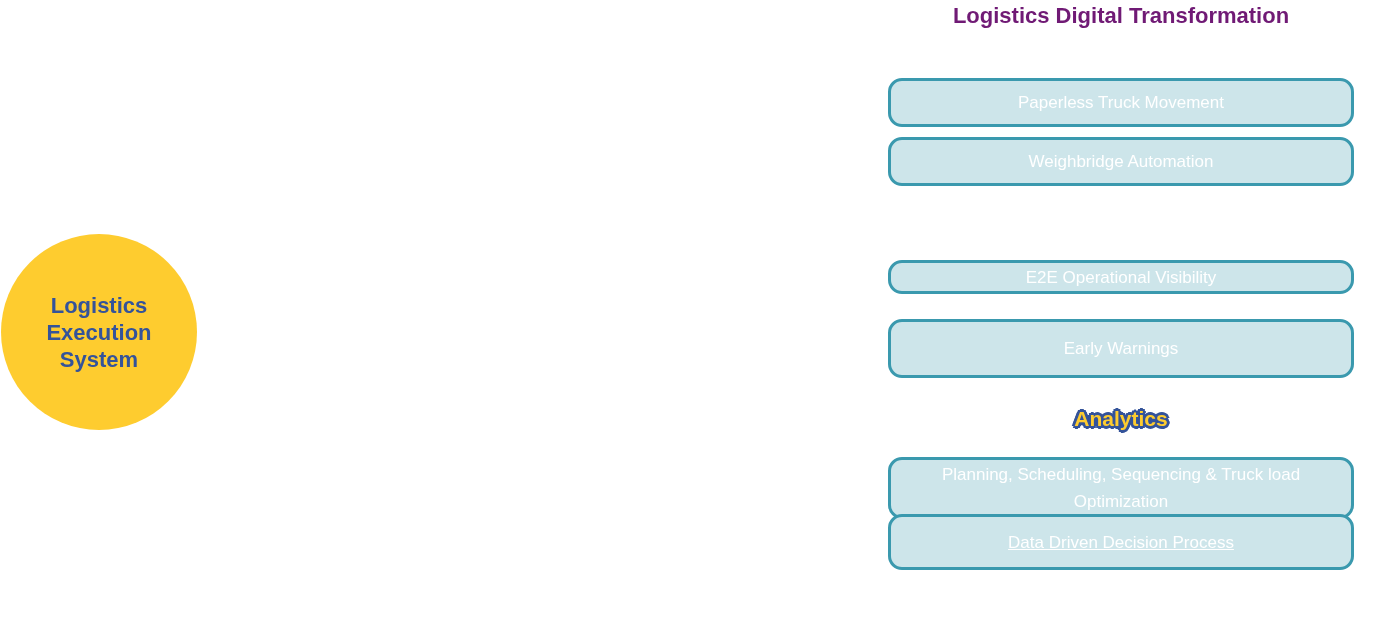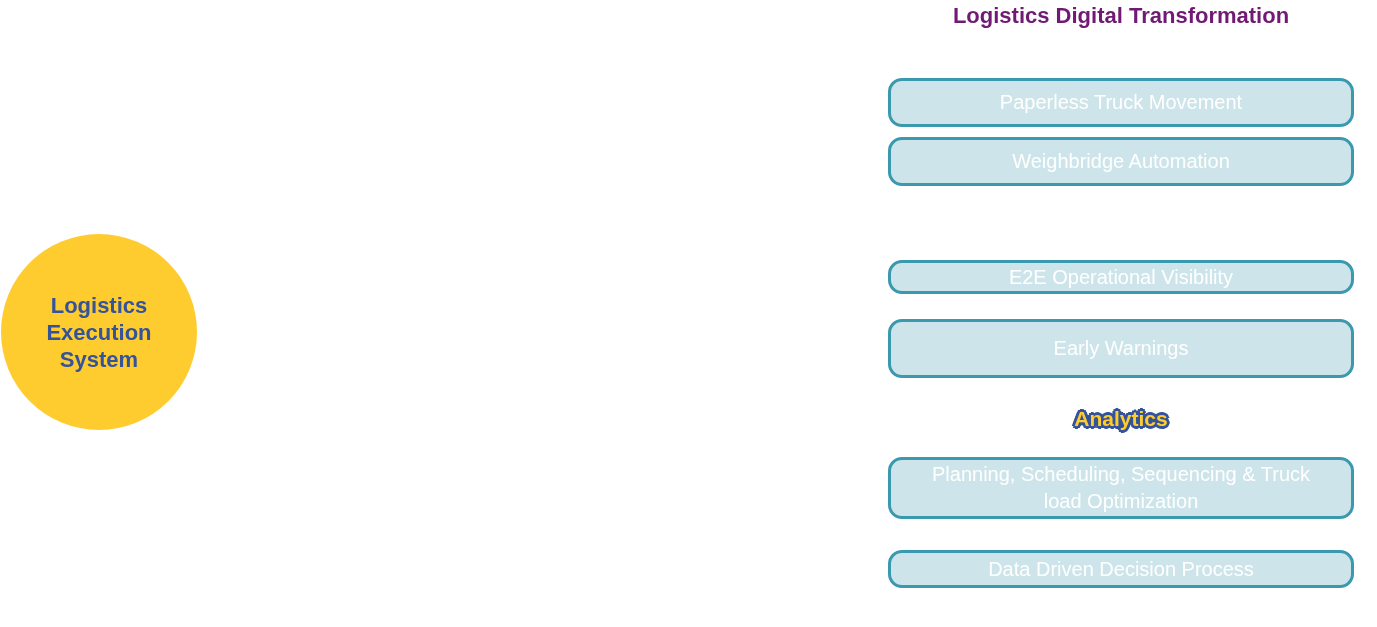--- a/index.html
+++ b/index.html
@@ -60,34 +60,34 @@
     .box {
       position: absolute;
       left: 888px;
       width: 460px;
       box-sizing: border-box;
       width: 466px;
       border: 3px solid #3A99AE;
       border-radius: 14px;
       background: #CDE5EA;
       color: #ffffff;
-      font-size: 20px;
+      font-size: 17px;
       line-height: 27px;
       display: flex;
       align-items: center;
       justify-content: center;
       text-align: center;
       padding: 0 24px;
     }
     .b1 { top: 78px;  height: 49px; }
     .b2 { top: 137px; height: 49px; }
     .b3 { top: 260px; height: 34px; }
     .b4 { top: 319px; height: 59px; }
     .b5 { top: 457px; height: 62px; }
-    .b6 { top: 550px; height: 38px; }
+    .b6 { top: 514px; height: 56px; text-decoration: underline; }
   </style>
 </head>
 <body>
 
 <div class="circle">
   <div class="circle-label">Logistics Execution System</div>
 </div>
 
 <div class="section-title title-main">Logistics Digital Transformation</div>
 

